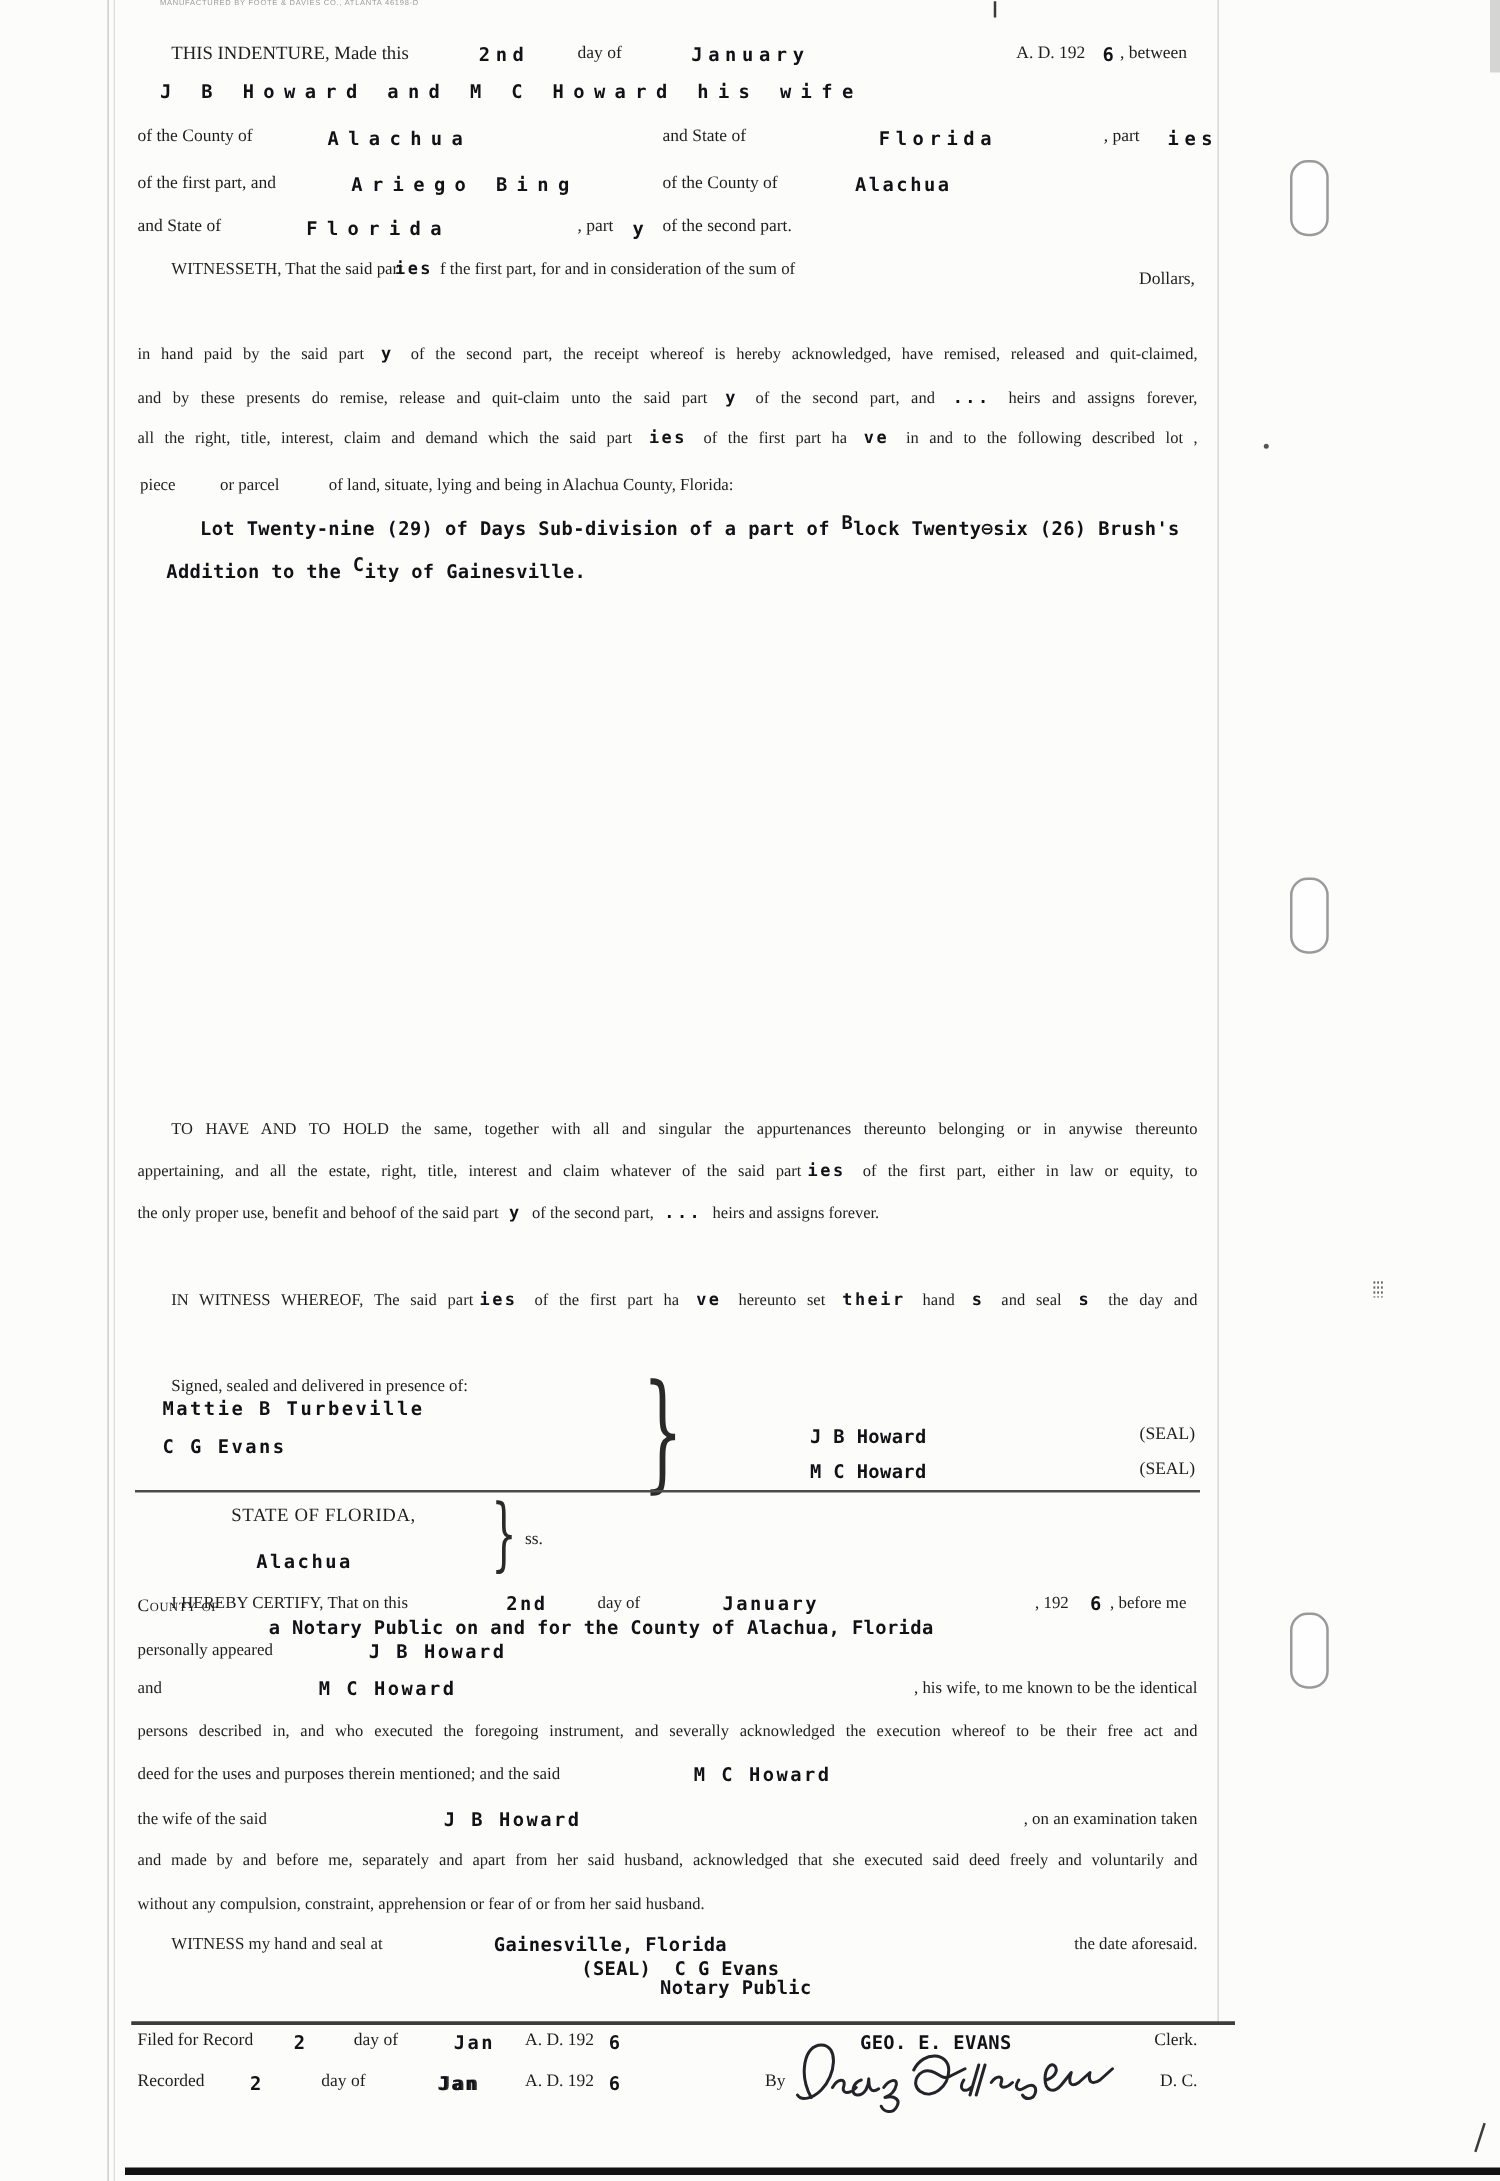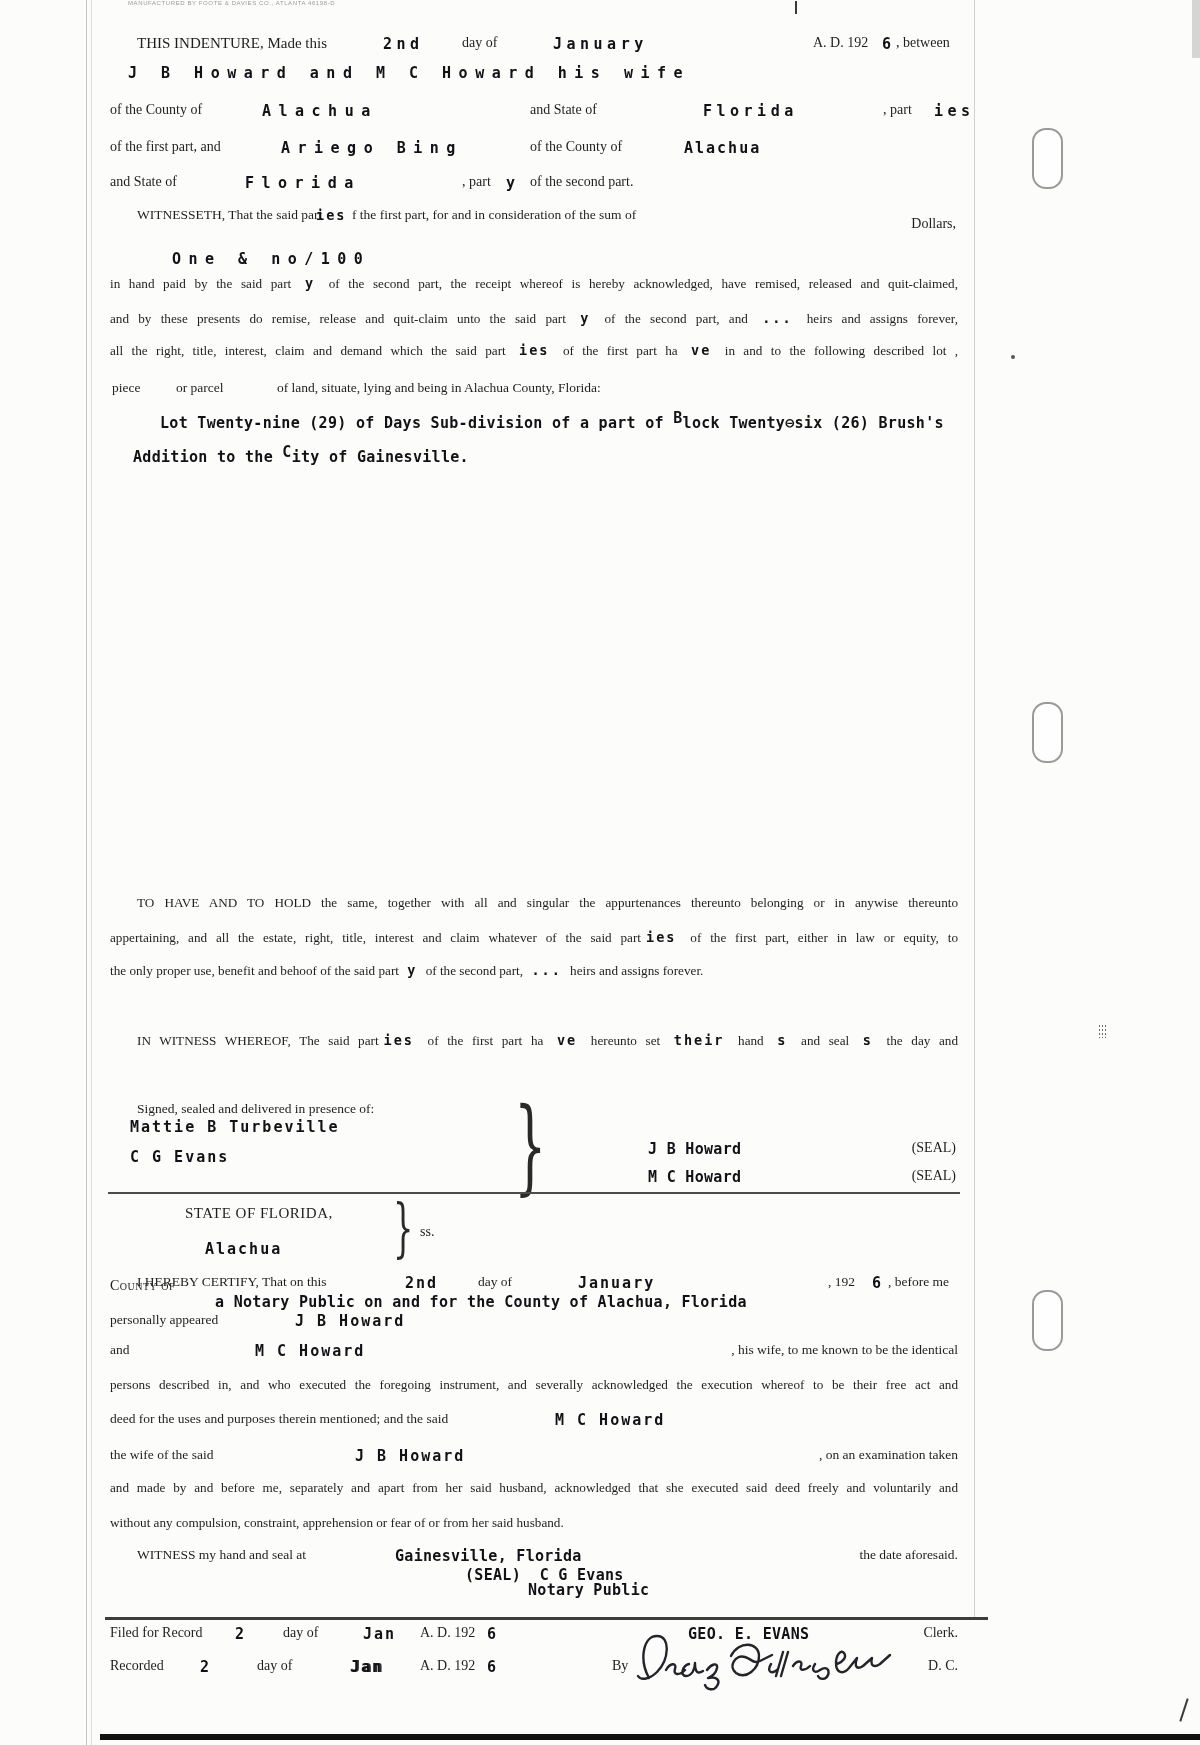--- a/index.html
+++ b/index.html
@@ -90,23 +90,20 @@
     </div>
 
     <div class="row" style="top:207px">
       <span class="ps print p13" style="left:27px">WITNESSETH, That the said part</span>
       <span class="ps typed t2" style="left:206px;font-size:13.5px">ies</span>
       <span class="ps print p13" style="left:242px">f the first part, for and in consideration of the sum of</span>
     </div>
     <div class="row" style="top:216px">
       <span class="ps print" style="right:2px">Dollars,</span>
     </div>
-    <div class="row" style="top:250px">
-      <span class="ps typed t75" style="left:62px">One &amp; no/100</span>
-    </div>
 
     <div class="jrow" style="top:275px">
       <span>in hand paid by the said part</span>
       <span class="typed ti">y</span>
       <span>of the second part, the receipt whereof is hereby acknowledged, have remised, released and quit-claimed,</span>
     </div>
     <div class="jrow" style="top:310px">
       <span>and by these presents do remise, release and quit-claim unto the said part</span>
       <span class="typed ti">y</span>
       <span>of the second part, and</span>
@@ -117,21 +114,21 @@
       <span>all the right, title, interest, claim and demand which the said part</span>
       <span class="typed ti">ies</span>
       <span>of the first part ha</span>
       <span class="typed ti">ve</span>
       <span>in and to the following described lot</span>
       <span>,</span>
     </div>
     <div class="row" style="top:380px">
       <span class="ps print p13" style="left:2px">piece</span>
       <span class="ps print p13" style="left:66px">or parcel</span>
-      <span class="ps print p13" style="left:167px">of land, situate, lying and being in Alachua County, Florida:</span>
+      <span class="ps print p13" style="left:153px">of land, situate, lying and being in Alachua County, Florida:</span>
     </div>
 
     <div class="row" style="top:414px">
       <span class="ps typed t0" style="left:50px"><span>Lot Twenty-nine (29) of Days Sub-division of a part of </span><span class="raised">B</span><span>lock Twenty</span><span>⊖</span><span>six (26) Brush's</span></span>
     </div>
     <div class="row" style="top:448px">
       <span class="ps typed t0" style="left:23px"><span>Addition to the </span><span class="raised">C</span><span>ity of Gainesville.</span></span>
     </div>
 
     <div class="jrow" style="top:895px;text-indent:27px">

